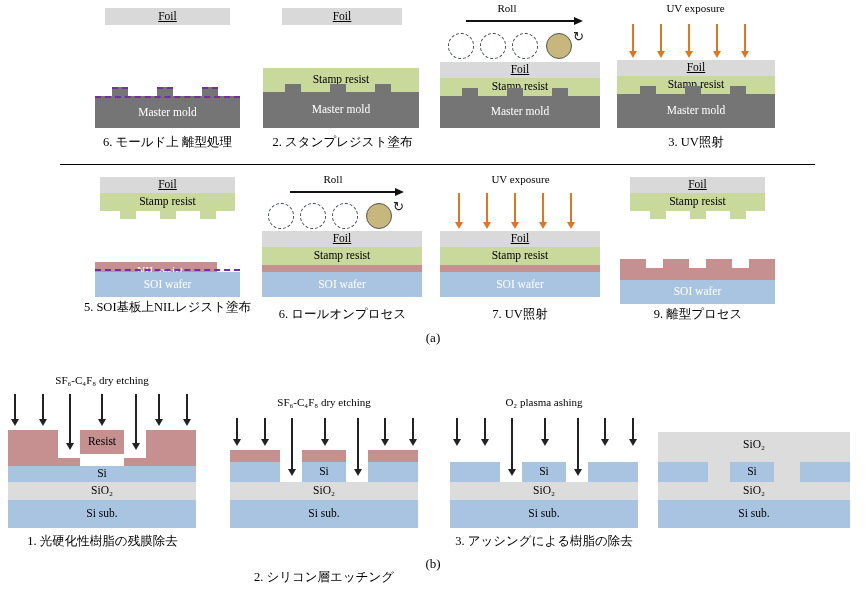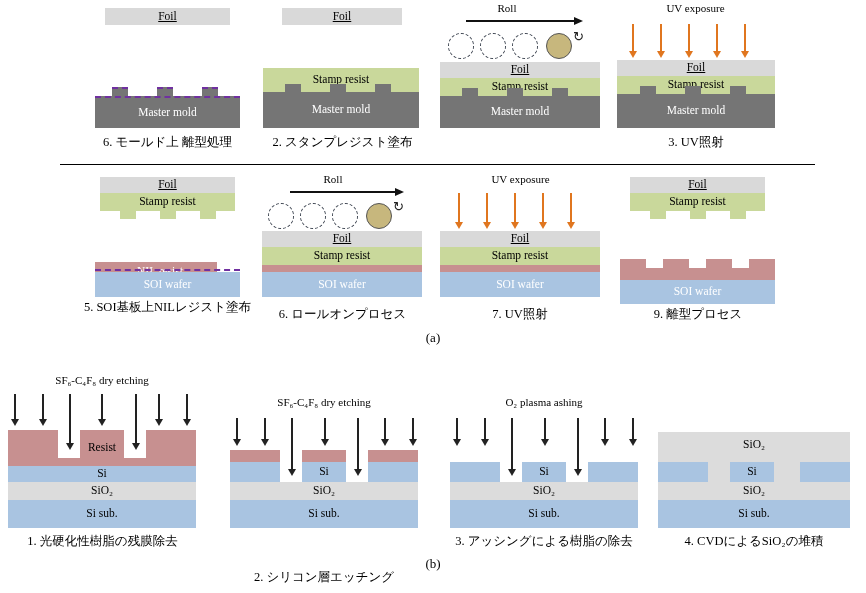--- a/index.html
+++ b/index.html
@@ -138,21 +138,21 @@
 
   <div class="lbl" style="left:8px;top:374px;width:188px;">SF₆-C₄F₈ dry etching</div>
   <div class="darrow" style="left:14px;top:394px;height:26px;"></div>
   <div class="darrow" style="left:42px;top:394px;height:26px;"></div>
   <div class="darrow" style="left:69px;top:394px;height:50px;"></div>
   <div class="darrow" style="left:101px;top:394px;height:26px;"></div>
   <div class="darrow" style="left:135px;top:394px;height:50px;"></div>
   <div class="darrow" style="left:158px;top:394px;height:26px;"></div>
   <div class="darrow" style="left:186px;top:394px;height:26px;"></div>
   <div class="layer pink" style="left:8px;top:430px;width:50px;height:36px;"></div>
-  <div class="layer pink" style="left:80px;top:430px;width:44px;height:36px;">Resist</div>
+  <div class="layer pink" style="left:80px;top:430px;width:44px;height:24px;">Resist</div>
   <div class="layer pink" style="left:146px;top:430px;width:50px;height:36px;"></div>
   <div class="tooth pink" style="left:58px;top:458px;width:22px;height:8px;"></div>
   <div class="tooth pink" style="left:124px;top:458px;width:22px;height:8px;"></div>
   <div class="layer blue" style="left:8px;top:466px;width:188px;height:16px;">Si</div>
   <div class="layer sio" style="left:8px;top:482px;width:188px;height:18px;">SiO₂</div>
   <div class="layer blue" style="left:8px;top:500px;width:188px;height:28px;">Si sub.</div>
   <div class="cap" style="left:0px;top:533px;width:205px;">1. 光硬化性樹脂の残膜除去</div>
 
   <div class="lbl" style="left:230px;top:396px;width:188px;">SF₆-C₄F₈ dry etching</div>
   <div class="darrow" style="left:236px;top:418px;height:22px;"></div>
@@ -187,17 +187,16 @@
   <div class="layer blue" style="left:450px;top:500px;width:188px;height:28px;">Si sub.</div>
   <div class="cap" style="left:438px;top:533px;width:212px;">3. アッシングによる樹脂の除去</div>
 
   <div class="layer sio" style="left:658px;top:432px;width:192px;height:68px;"></div>
   <div class="lbl" style="left:658px;top:438px;width:192px;font-size:11.5px;">SiO₂</div>
   <div class="layer blue" style="left:658px;top:462px;width:50px;height:20px;"></div>
   <div class="layer blue" style="left:730px;top:462px;width:44px;height:20px;">Si</div>
   <div class="layer blue" style="left:800px;top:462px;width:50px;height:20px;"></div>
   <div class="lbl" style="left:658px;top:484px;width:192px;font-size:11.5px;">SiO₂</div>
   <div class="layer blue" style="left:658px;top:500px;width:192px;height:28px;">Si sub.</div>
-  <div class="cap" style="left:648px;top:533px;width:212px;">4. CVDによるSiO₂の堆積</div>
 
   <div class="panel-cap" style="top:556px;">(b)</div>
 
 </div>
 
 </body></html>

